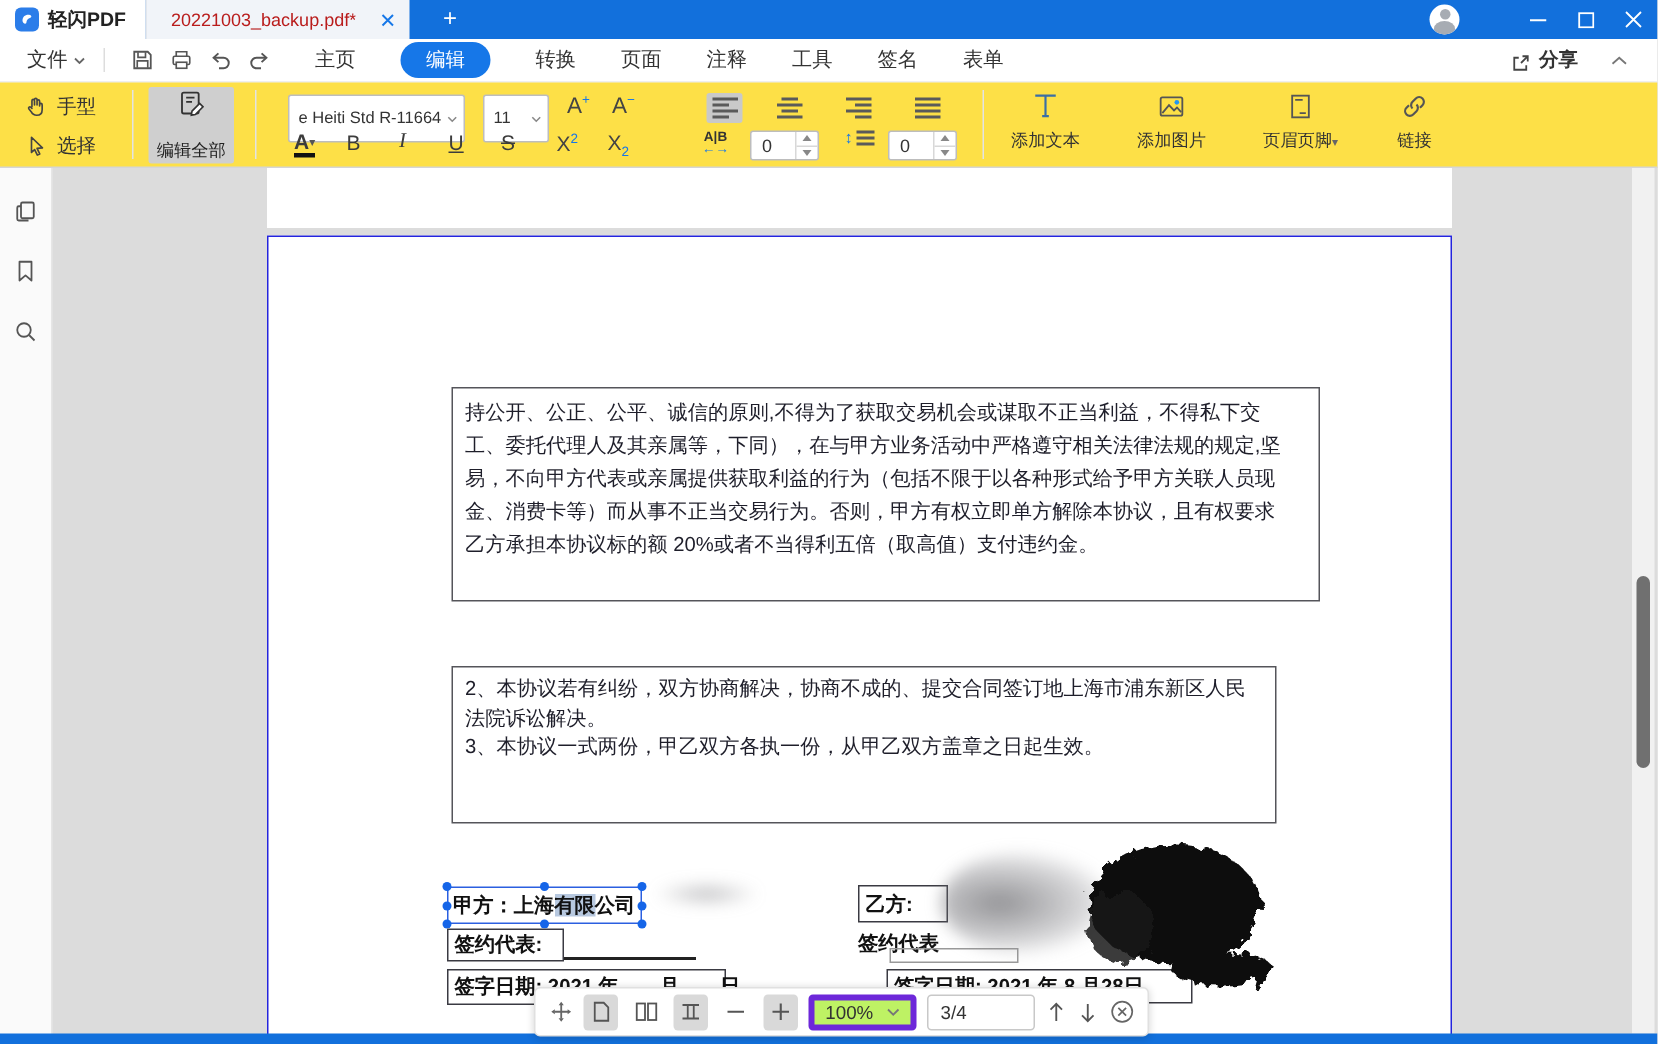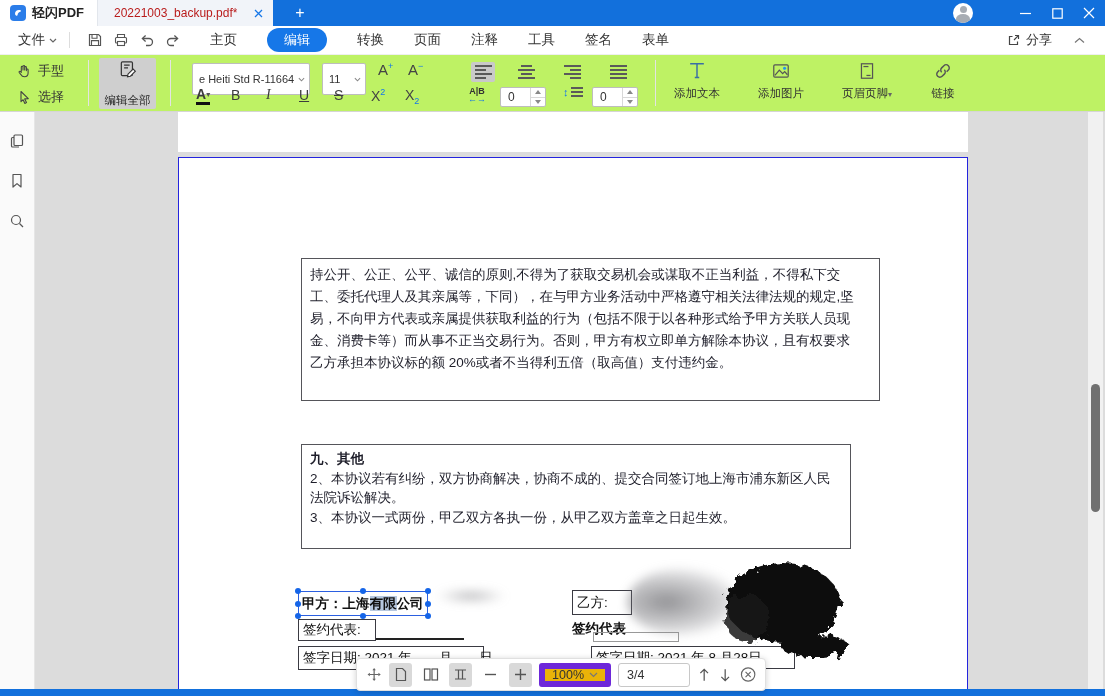--- a/index.html
+++ b/index.html
@@ -25,24 +25,24 @@
 
   
   .menubar { position:absolute; top:26px; left:0; width:1105px; height:29px; background:#fff; display:flex; align-items:center; border-bottom:1px solid #EFEFEF; }
   .file-menu { display:flex; align-items:center; gap:4px; font-size:13.5px; color:#333; margin-left:18px; }
   .vdiv { width:1px; height:16px; background:#DDD; margin:0 12px; }
   .mb-iconbtn { width:26px; height:22px; display:flex; align-items:center; justify-content:center; }
   .ribbon-tabs { display:flex; align-items:center; gap:30px; margin-left:24px; }
   .rtab { font-size:13.5px; color:#333; cursor:pointer; }
   .rtab.active { background:#1677E8; color:#fff; padding:3px 17px; border-radius:12px; font-size:13px; }
   .mb-right { margin-left:auto; display:flex; align-items:center; gap:22px; margin-right:20px; }
-  .share-btn { display:flex; align-items:center; gap:5px; font-size:13px; color:#333; }
-
-  
-  .toolbar { position:absolute; top:55px; left:0; width:1105px; height:57px; background:#bef264; border-bottom:1px solid #D5D5D5; }
+  .share-btn { display:flex; align-items:flex-end; gap:5px; font-size:13px; color:#333;font-weight:bold; }
+
+  
+  .toolbar { position:absolute; top:55px; left:0; width:1105px; height:57px; background:#fde047; border-bottom:1px solid #D5D5D5; }
   .tool-row { display:flex; align-items:center; gap:6px; font-size:13px; color:#333; }
   .tdiv { position:absolute; top:5px; width:1px; height:46px; background:#E3E3E3; }
   .editall { position:absolute; left:99px; top:3px; width:57px; height:51px; background:#CFCFCF; border-radius:2px;
     display:flex; flex-direction:column; align-items:center; justify-content:center; gap:14px; }
   .editall span { font-size:11.5px; color:#222; }
   .selbox { border:1px solid #BDBDBD; border-radius:2px; background:#fff; display:flex; align-items:center; height:32px; font-size:11px; color:#333; padding:0 4px 0 6px; justify-content:space-between; }
   .fmt-btn { display:flex; align-items:flex-end; justify-content:center; color:#3c3c3c; }
   .bars { display:flex; flex-direction:column; gap:2px; width:17px; }
   .bars i { display:block; height:2px; background:#5a5a5a; }
   .bars.c { align-items:center; } .bars.r { align-items:flex-end; }
@@ -62,37 +62,37 @@
   .sidebar { position:absolute; top:112px; left:0; width:35px; height:584px; background:#FAFAFA; border-right:1px solid #E6E6E6;
     display:flex; flex-direction:column; align-items:center; padding-top:20px; gap:22px; }
 
   
   .docarea { position:absolute; top:112px; left:35px; width:1050px; height:584px; background:#DCDCDC; overflow:hidden; }
   .page-prev { position:absolute; left:143px; top:0; width:790px; height:40px; background:#fff; }
   .page { position:absolute; left:143px; top:45px; width:790px; height:540px; background:#fff; border:1px solid #2424DE; }
   .pbox { position:absolute; border:1px solid #55555A; color:#1E1E2A; }
   .pline { white-space:nowrap; }
   .bold { font-weight:bold; }
-  .sign-label { position:absolute; border:1px solid #3A3A42; font-weight:normal; font-size:13.5px; color:#111; background:#fff;
+  .sign-label { position:absolute; border:1px solid #3A3A42; font-weight:bold; font-size:13.5px; color:#111; background:#fff;
     display:flex; align-items:center; padding:0 4px; white-space:nowrap; }
   .sel-frame { position:absolute; border:1px solid #2B5FE0; }
   .handle { position:absolute; width:6px; height:6px; background:#1565E8; border-radius:50%; }
   .hl { background:#B7C8DF;margin-top:16px; }
   .smudge { position:absolute; border-radius:50%; filter:blur(5px); }
 
   
   .scroll-track { position:absolute; top:112px; left:1088px; width:15px; height:577px; background:#F1F1F1; }
   .scroll-thumb { position:absolute; left:3px; top:272px; width:9px; height:128px; background:#707070; border-radius:5px; }
 
   
   .viewbar { position:absolute; left:356px; top:658px; width:410px; height:33px; background:#fff; border:1px solid #E0E0E0;
     border-radius:4px; box-shadow:0 1px 6px rgba(0,0,0,.18); display:flex; align-items:center; padding:0 9px; gap:7px; z-index:60; }
   .vb-btn { width:24px; height:24px; border-radius:3px; display:flex; align-items:center; justify-content:center; }
   .vb-btn.active { background:#D9D9D9; }
-  .vb-field { height:24px; border:6px solid #6d28d9; border-radius:3px; background:#eab308; display:flex; align-items:center;
+  .vb-field { height:24px; border:4px solid #6d28d9; border-radius:3px; background:#bef264; display:flex; align-items:center;
     font-size:12.5px; color:#333; }
   .zoom-select { width:74px; justify-content:space-between; padding:0 7px; }
   .page-input { width:72px; border:1px solid #C8C8C8; border-radius:3px; height:24px; font-size:12.5px; color:#333; padding:0 8px;
     font-family:"Liberation Sans","DejaVu Sans",sans-serif; }
   .bottom-strip { position:absolute; left:0; top:689px; width:1105px; height:7px; background:#1270DC; z-index:40; }
 </style>
 </head>
 <body>
 
 <div class="titlebar">
@@ -364,21 +364,20 @@
 
     <div class="pbox" style="left:122px; top:100px; width:579px; height:143px; padding:5px 8px; font-size:13.5px; line-height:22px;">
       <div class="pline">持公开、公正、公平、诚信的原则,不得为了获取交易机会或谋取不正当利益，不得私下交</div>
       <div class="pline">工、委托代理人及其亲属等，下同），在与甲方业务活动中严格遵守相关法律法规的规定,坚</div>
       <div class="pline">易，不向甲方代表或亲属提供获取利益的行为（包括不限于以各种形式给予甲方关联人员现</div>
       <div class="pline">金、消费卡等）而从事不正当交易行为。否则，甲方有权立即单方解除本协议，且有权要求</div>
       <div class="pline">乙方承担本协议标的额 20%或者不当得利五倍（取高值）支付违约金。</div>
     </div>
 
     <div class="pbox" style="left:122px; top:286px; width:550px; height:105px; padding:4px 8px; font-size:13.5px; line-height:19.5px;">
-      <div class="pline bold">九、其他</div>
       <div class="pline">2、本协议若有纠纷，双方协商解决，协商不成的、提交合同签订地上海市浦东新区人民</div>
       <div class="pline">法院诉讼解决。</div>
       <div class="pline">3、本协议一式两份，甲乙双方各执一份，从甲乙双方盖章之日起生效。</div>
     </div>
 
     <div class="sel-frame" style="left:119px; top:433px; width:130px; height:25px;">
       <div style="font-weight:bold; font-size:13.5px; color:#111; white-space:nowrap; padding:3px 0 0 3px;">
         <span>甲方：上海</span><span class="hl">有限</span><span>公司</span>
       </div>
       <span class="handle" style="left:-4px; top:-4px;"></span>

